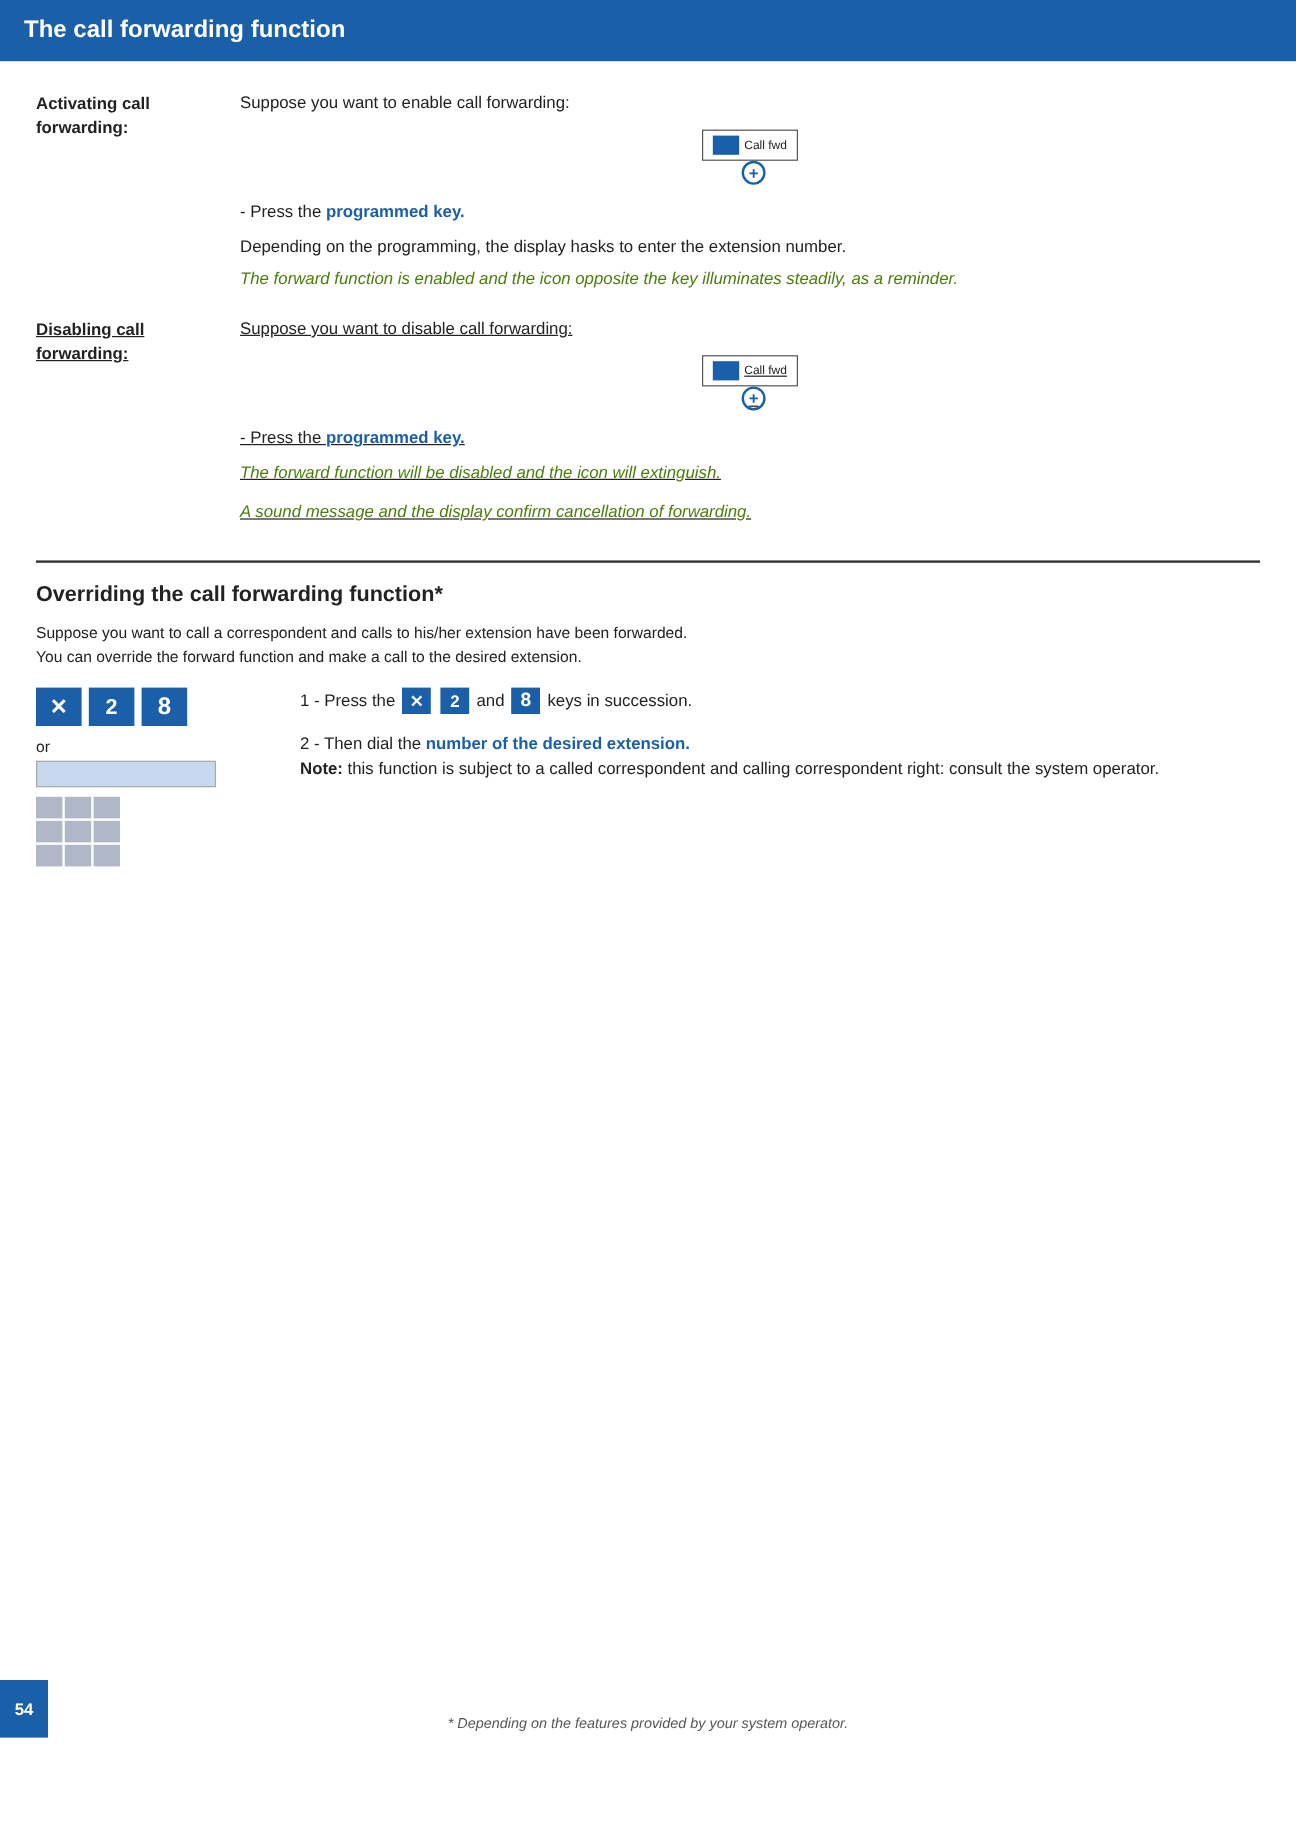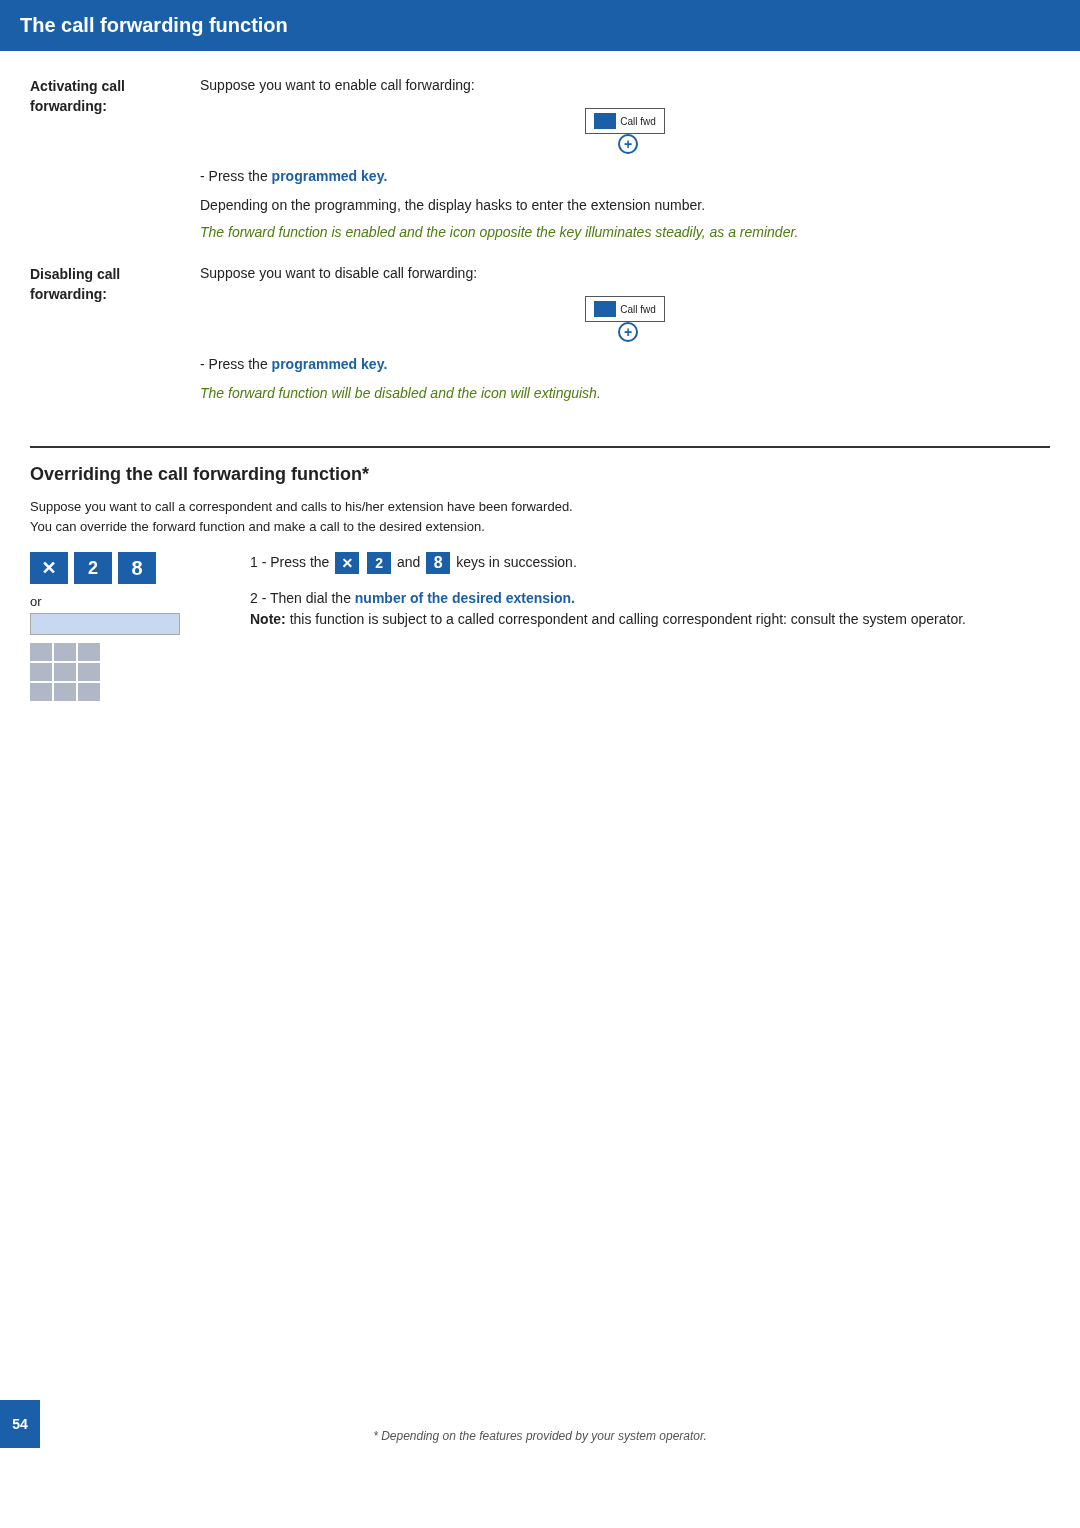--- a/index.html
+++ b/index.html
@@ -283,40 +283,41 @@
       </div>
 
       <div class="key-instruction">
         <span>- Press the </span><span class="key-label" style="color: rgb(26, 95, 168); font-weight: bold;">programmed key.</span>
       </div>
       <div style="margin-bottom:6px;">Depending on the programming, the display hasks to enter the extension number.</div>
       <div class="italic-note">The forward function is enabled and the icon opposite the key illuminates steadily, as a reminder.</div>
     </div>
   </div>
 
-  <div class="section-row" style="margin-top:16px;">
+  <div class="section-row" style="margin-top:16px;text-decoration:underline;">
     <div class="section-label">
       <span>Disabling call</span><br>
       <span>forwarding:</span>
     </div>
     <div class="section-body">
       <div class="intro-text">Suppose you want to disable call forwarding:</div>
 
       <div class="key-button-row">
         <div class="call-fwd-key">
           <span class="key-color-bar"></span>
           <span class="key-text">Call fwd</span>
         </div>
         <span class="plus-icon">+</span>
       </div>
 
       <div class="key-instruction">
         <span>- Press the </span><span class="key-label" style="color: rgb(26, 95, 168); font-weight: bold;">programmed key.</span>
       </div>
       <div class="italic-note" style="margin-bottom:12px;">The forward function will be disabled and the icon will extinguish.</div>
+      <div class="italic-note">A sound message and the display confirm cancellation of forwarding.</div>
     </div>
   </div>
 
   <hr class="section-divider">
 
   <div class="override-title">Overriding the call forwarding function*</div>
 
   <div class="override-intro">
     <div>Suppose you want to call a correspondent and calls to his/her extension have been forwarded.</div>
     <div>You can override the forward function and make a call to the desired extension.</div>

